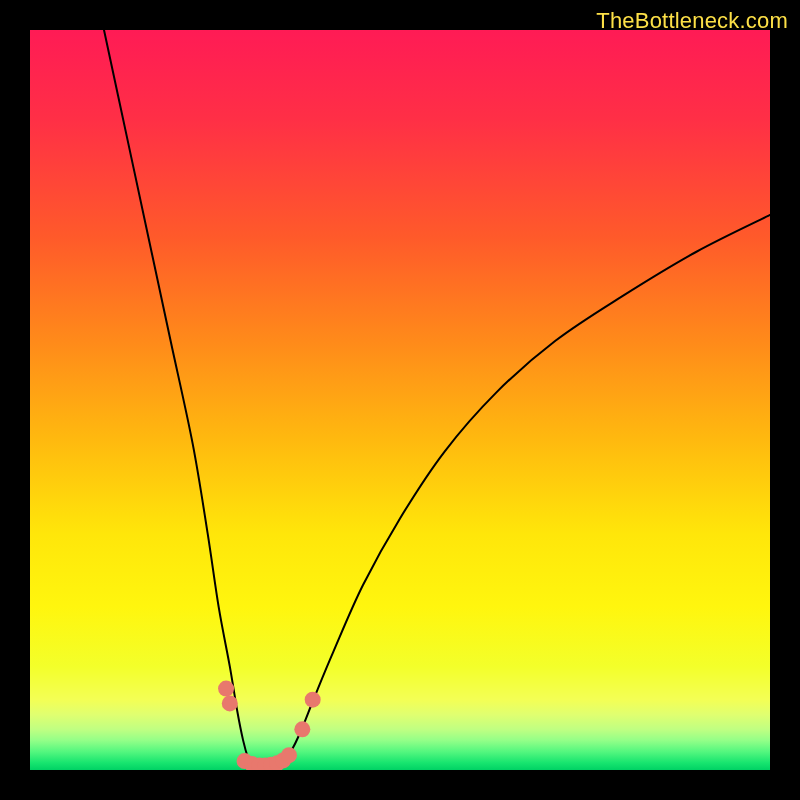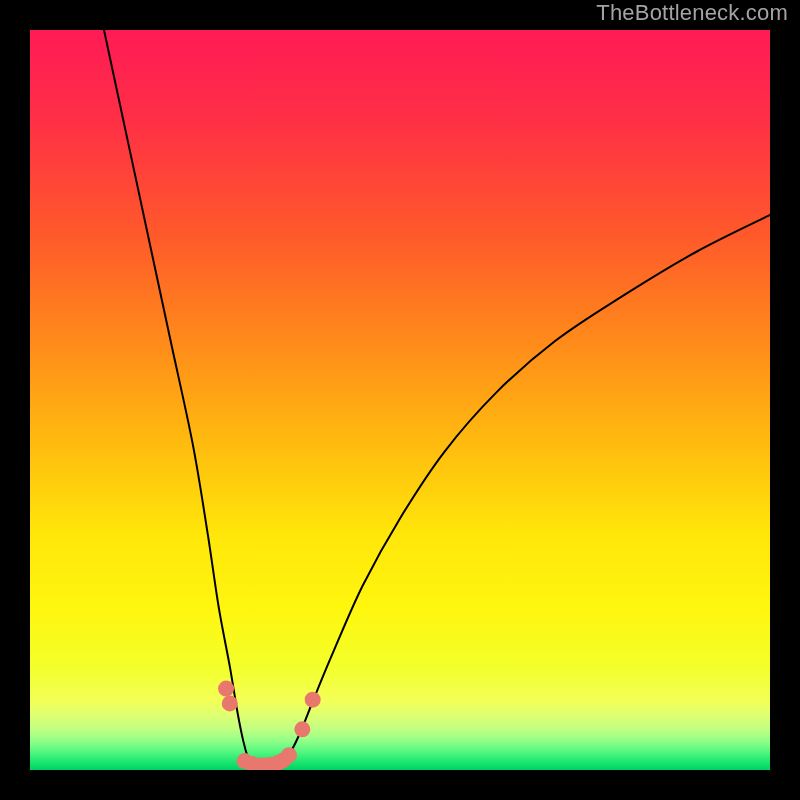--- a/index.html
+++ b/index.html
@@ -19,23 +19,23 @@
   .plot {
     position: absolute;
     left: 30px;
     top: 30px;
     width: 740px;
     height: 740px;
     overflow: hidden;
   }
   .watermark {
     position: absolute;
-    top: 0;
+    top: 8px;
     right: 12px;
-    color: #a3a3a3;
+    color: #fde047;
     font-size: 22px;
     font-weight: 500;
     letter-spacing: 0.2px;
     z-index: 5;
   }
   svg {
     display: block;
     width: 740px;
     height: 740px;
   }

